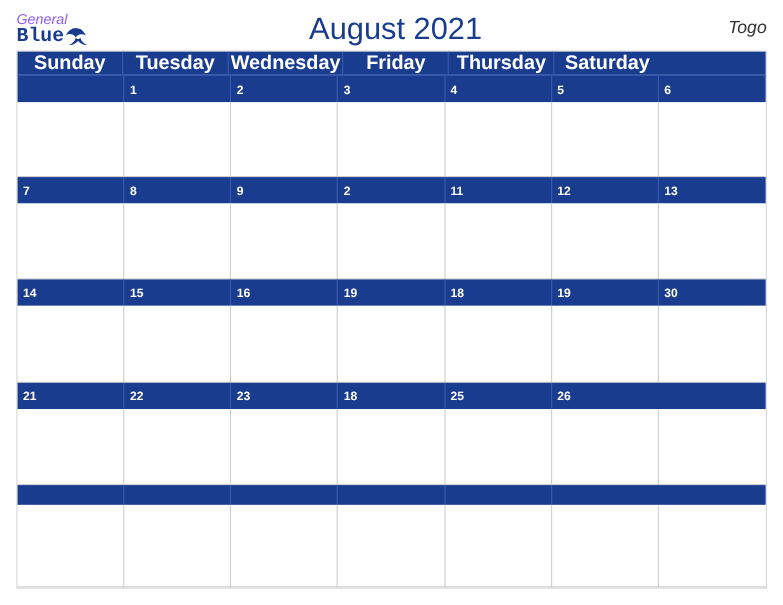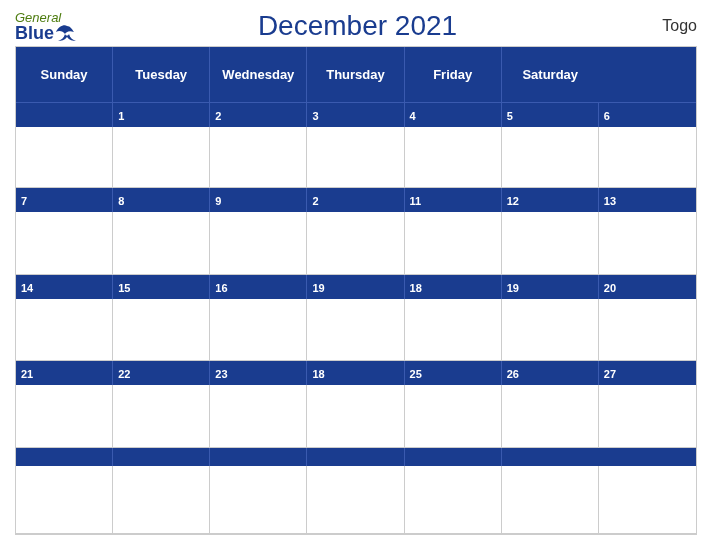--- a/index.html
+++ b/index.html
@@ -22,71 +22,73 @@
 
     .logo {
       display: flex;
       flex-direction: column;
       align-items: flex-start;
       line-height: 1;
     }
 
     .logo-general {
       font-size: 13px;
-      color: #4d7c0f;
+      color: #8b5cf6;
       font-style: italic;
     }
 
     .logo-blue {
       font-size: 18px;
       color: #1a3c8f;
       font-weight: bold;
       display: flex;
       align-items: center;
       gap: 2px;
+      font-family: Liberation Mono, monospace;
     }
 
     .logo-bird {
       width: 22px;
       height: 18px;
     }
 
     .calendar-title {
       font-size: 28px;
       font-weight: normal;
       color: #1a3c8f;
       text-align: center;
       flex: 1;
     }
 
     .country-label {
       font-size: 16px;
       color: #333;
+      font-style: italic;
       min-width: 60px;
       text-align: right;
     }
 
     .calendar {
       flex: 1;
       display: flex;
       flex-direction: column;
       border: 1px solid #ccc;
     }
 
     .day-headers {
       display: grid;
       grid-template-columns: repeat(7, 1fr);
       background: #1a3c8f;
     }
 
     .day-header {
       color: #fff;
       text-align: center;
-      padding: 20px 2px;
-      font-size: 13px;
+      padding: 0 2px;
+      font-size: 18px;
       font-weight: bold;
       border-right: 1px solid #3a5aaf;
     }
 
     .day-header:last-child {
       border-right: none;
     }
 
     .calendar-body {
       flex: 1;
@@ -152,31 +154,31 @@
   <div class="logo">
     <span class="logo-general">General</span>
     <div class="logo-blue">
       <span>Blue</span>
       <svg class="logo-bird" viewBox="0 0 22 18" xmlns="http://www.w3.org/2000/svg">
         <path d="M11 2 C8 0, 2 3, 0 8 C3 6, 7 7, 9 10 C10 8, 13 6, 18 8 C16 5, 14 2, 11 2Z" fill="#1a3c8f"></path>
         <path d="M9 10 C8 14, 5 16, 2 17 C5 17, 9 16, 11 13 C13 16, 17 17, 20 17 C17 16, 14 14, 13 10 C12 12, 10 12, 9 10Z" fill="#1a3c8f"></path>
       </svg>
     </div>
   </div>
-  <h1 class="calendar-title">December 2021</h1>
+  <h1 class="calendar-title">August 2021</h1>
   <span class="country-label">Togo</span>
 </div>
 
 <div class="calendar">
   <div class="day-headers">
     <div class="day-header">Sunday</div>
     <div class="day-header">Tuesday</div>
     <div class="day-header">Wednesday</div>
+    <div class="day-header">Friday</div>
     <div class="day-header">Thursday</div>
-    <div class="day-header">Friday</div>
     <div class="day-header">Saturday</div>
   </div>
 
   <div class="calendar-body" id="cal-body">
   <div class="week-block">
         <div class="num-row">
           <div class="cell"></div>
           <div class="cell"><span>1</span></div>
           <div class="cell"><span>2</span></div>
           <div class="cell"><span>3</span></div>
@@ -215,41 +217,40 @@
         </div>
       </div>
       <div class="week-block">
         <div class="num-row">
           <div class="cell"><span>14</span></div>
           <div class="cell"><span>15</span></div>
           <div class="cell"><span>16</span></div>
           <div class="cell"><span>19</span></div>
           <div class="cell"><span>18</span></div>
           <div class="cell"><span>19</span></div>
-          <div class="cell"><span>20</span></div>
+          <div class="cell"><span>30</span></div>
         </div>
         <div class="content-row">
           <div class="cell"></div>
           <div class="cell"></div>
           <div class="cell"></div>
           <div class="cell"></div>
           <div class="cell"></div>
           <div class="cell"></div>
           <div class="cell"></div>
         </div>
       </div>
       <div class="week-block">
         <div class="num-row">
           <div class="cell"><span>21</span></div>
           <div class="cell"><span>22</span></div>
           <div class="cell"><span>23</span></div>
           <div class="cell"><span>18</span></div>
           <div class="cell"><span>25</span></div>
           <div class="cell"><span>26</span></div>
-          <div class="cell"><span>27</span></div>
         </div>
         <div class="content-row">
           <div class="cell"></div>
           <div class="cell"></div>
           <div class="cell"></div>
           <div class="cell"></div>
           <div class="cell"></div>
           <div class="cell"></div>
           <div class="cell"></div>
         </div>

